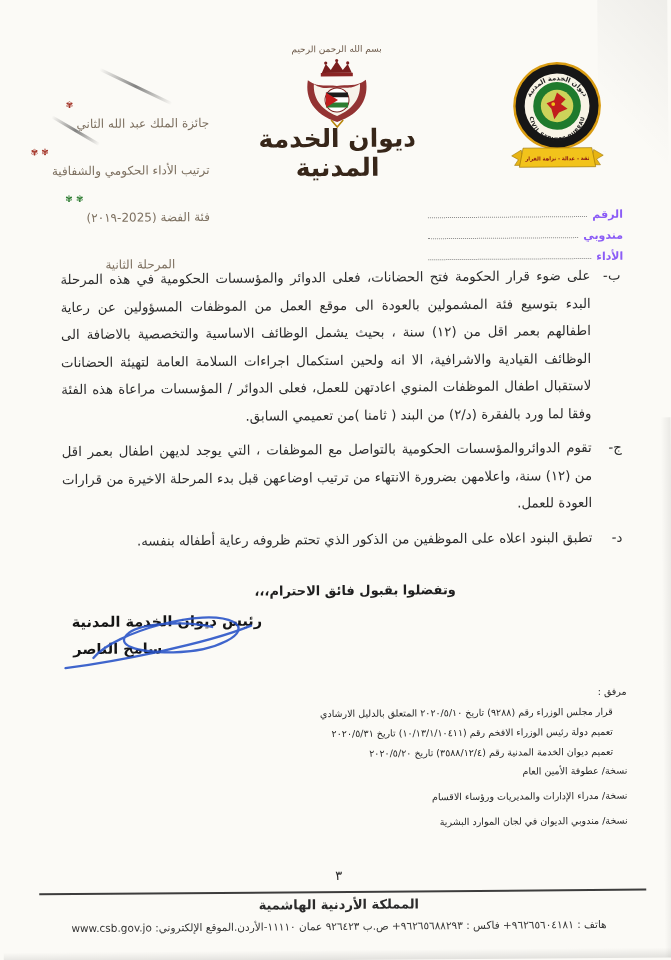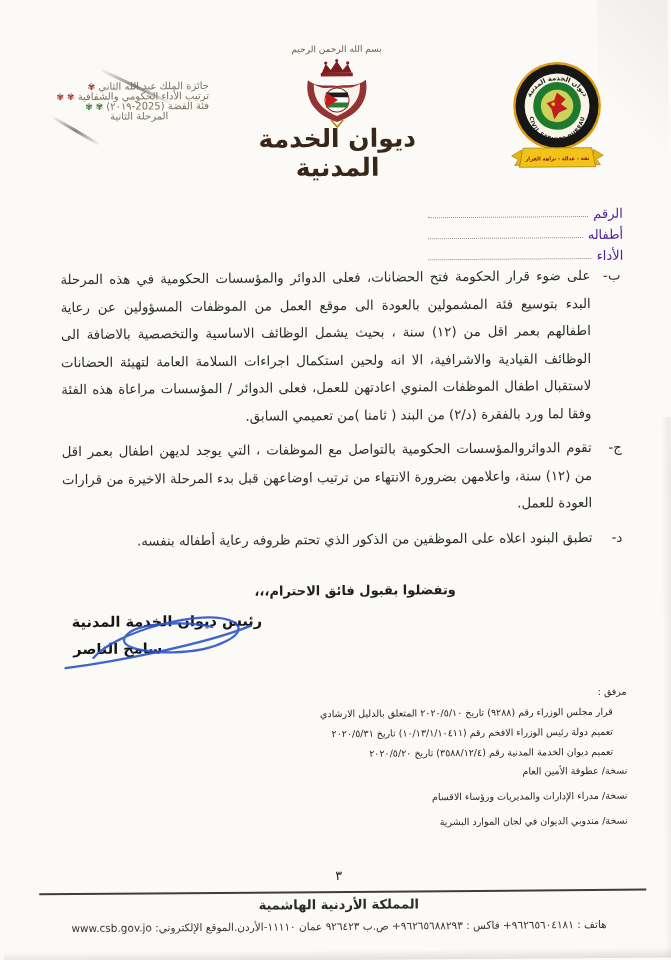--- a/index.html
+++ b/index.html
@@ -15,40 +15,40 @@
   .shade-tr{position:absolute;right:0;top:0;width:70px;height:220px;
             background:linear-gradient(225deg,rgba(0,0,0,.05),transparent 60%);}
   .edge-right{position:absolute;right:0;top:420px;bottom:0;width:10px;
               background:linear-gradient(to left,rgba(0,0,0,.07),transparent);}
   .edge-bottom{position:absolute;left:0;right:0;bottom:0;height:10px;
                background:linear-gradient(to top,rgba(0,0,0,.10),transparent);}
 
   
   .stamp{position:absolute;left:72px;top:80px;width:140px;direction:rtl;}
   .stamp-row{display:flex;align-items:center;justify-content:flex-start;gap:3px;line-height:10px;}
-  .stamp-text{font-size:10px;color:#7d7060;white-space:nowrap;}
+  .stamp-text{font-size:12px;color:#7d7060;white-space:nowrap;margin-top:37px;}
   .rosette{font-size:9px;line-height:9px;}
   .rosette.red{color:#a33327;}
   .rosette.green{color:#2e7d32;}
   .stamp-row.center{justify-content:center;}
 
   
   .bismillah{position:absolute;left:250px;top:44px;width:180px;text-align:center;
              font-size:9px;color:#6b5848;}
   .crest{position:absolute;left:301px;top:58px;}
   .calligraphy{position:absolute;left:215px;top:124px;width:250px;text-align:center;direction:rtl;
                font-size:25px;font-weight:bold;color:#372619;letter-spacing:-1px;}
 
   
   .badge{position:absolute;left:512px;top:60px;}
 
   
   .refs{position:absolute;right:46px;top:202px;width:195px;direction:rtl;}
   .ref-row{display:flex;align-items:flex-end;height:21px;}
-  .ref-label{font-size:13px;font-weight:400;color:#4c1d95;white-space:nowrap;}
+  .ref-label{font-size:11px;font-weight:700;color:#8b5cf6;white-space:nowrap;}
   .ref-line{flex:1;border-bottom:1.5px dotted #8a8a8a;margin:0 5px 4px 0;height:1px;}
 
   
   .body-list{position:absolute;left:62px;top:264px;width:560px;direction:rtl;
              font-size:13.3px;line-height:27.5px;color:#2c2c2c;}
   .body-item{display:flex;gap:4px;margin-bottom:7px;}
   .body-marker{flex:none;width:26px;}
   .body-text{flex:1;text-align:justify;}
 
   .closing{position:absolute;right:216px;top:583px;direction:rtl;
@@ -150,21 +150,21 @@
       <path d="M14 94 L86 94 L90 114 L10 114 Z" fill="#f2c31b" stroke="#9a7407" stroke-width="0.7"></path>
       <text x="50" y="107" text-anchor="middle" font-family="DejaVu Sans, sans-serif" font-size="5.4" font-weight="bold" fill="#8a1616">ثقة - عدالة - نزاهة القرار</text>
     </svg>
 
     <div class="refs">
       <div class="ref-row">
         <span class="ref-label">الرقم</span>
         <span class="ref-line"></span>
       </div>
       <div class="ref-row">
-        <span class="ref-label">أطفاله</span>
+        <span class="ref-label">مندوبي</span>
         <span class="ref-line"></span>
       </div>
       <div class="ref-row">
         <span class="ref-label">الأداء</span>
         <span class="ref-line"></span>
       </div>
     </div>
 
     <div class="body-list">
       <div class="body-item">

